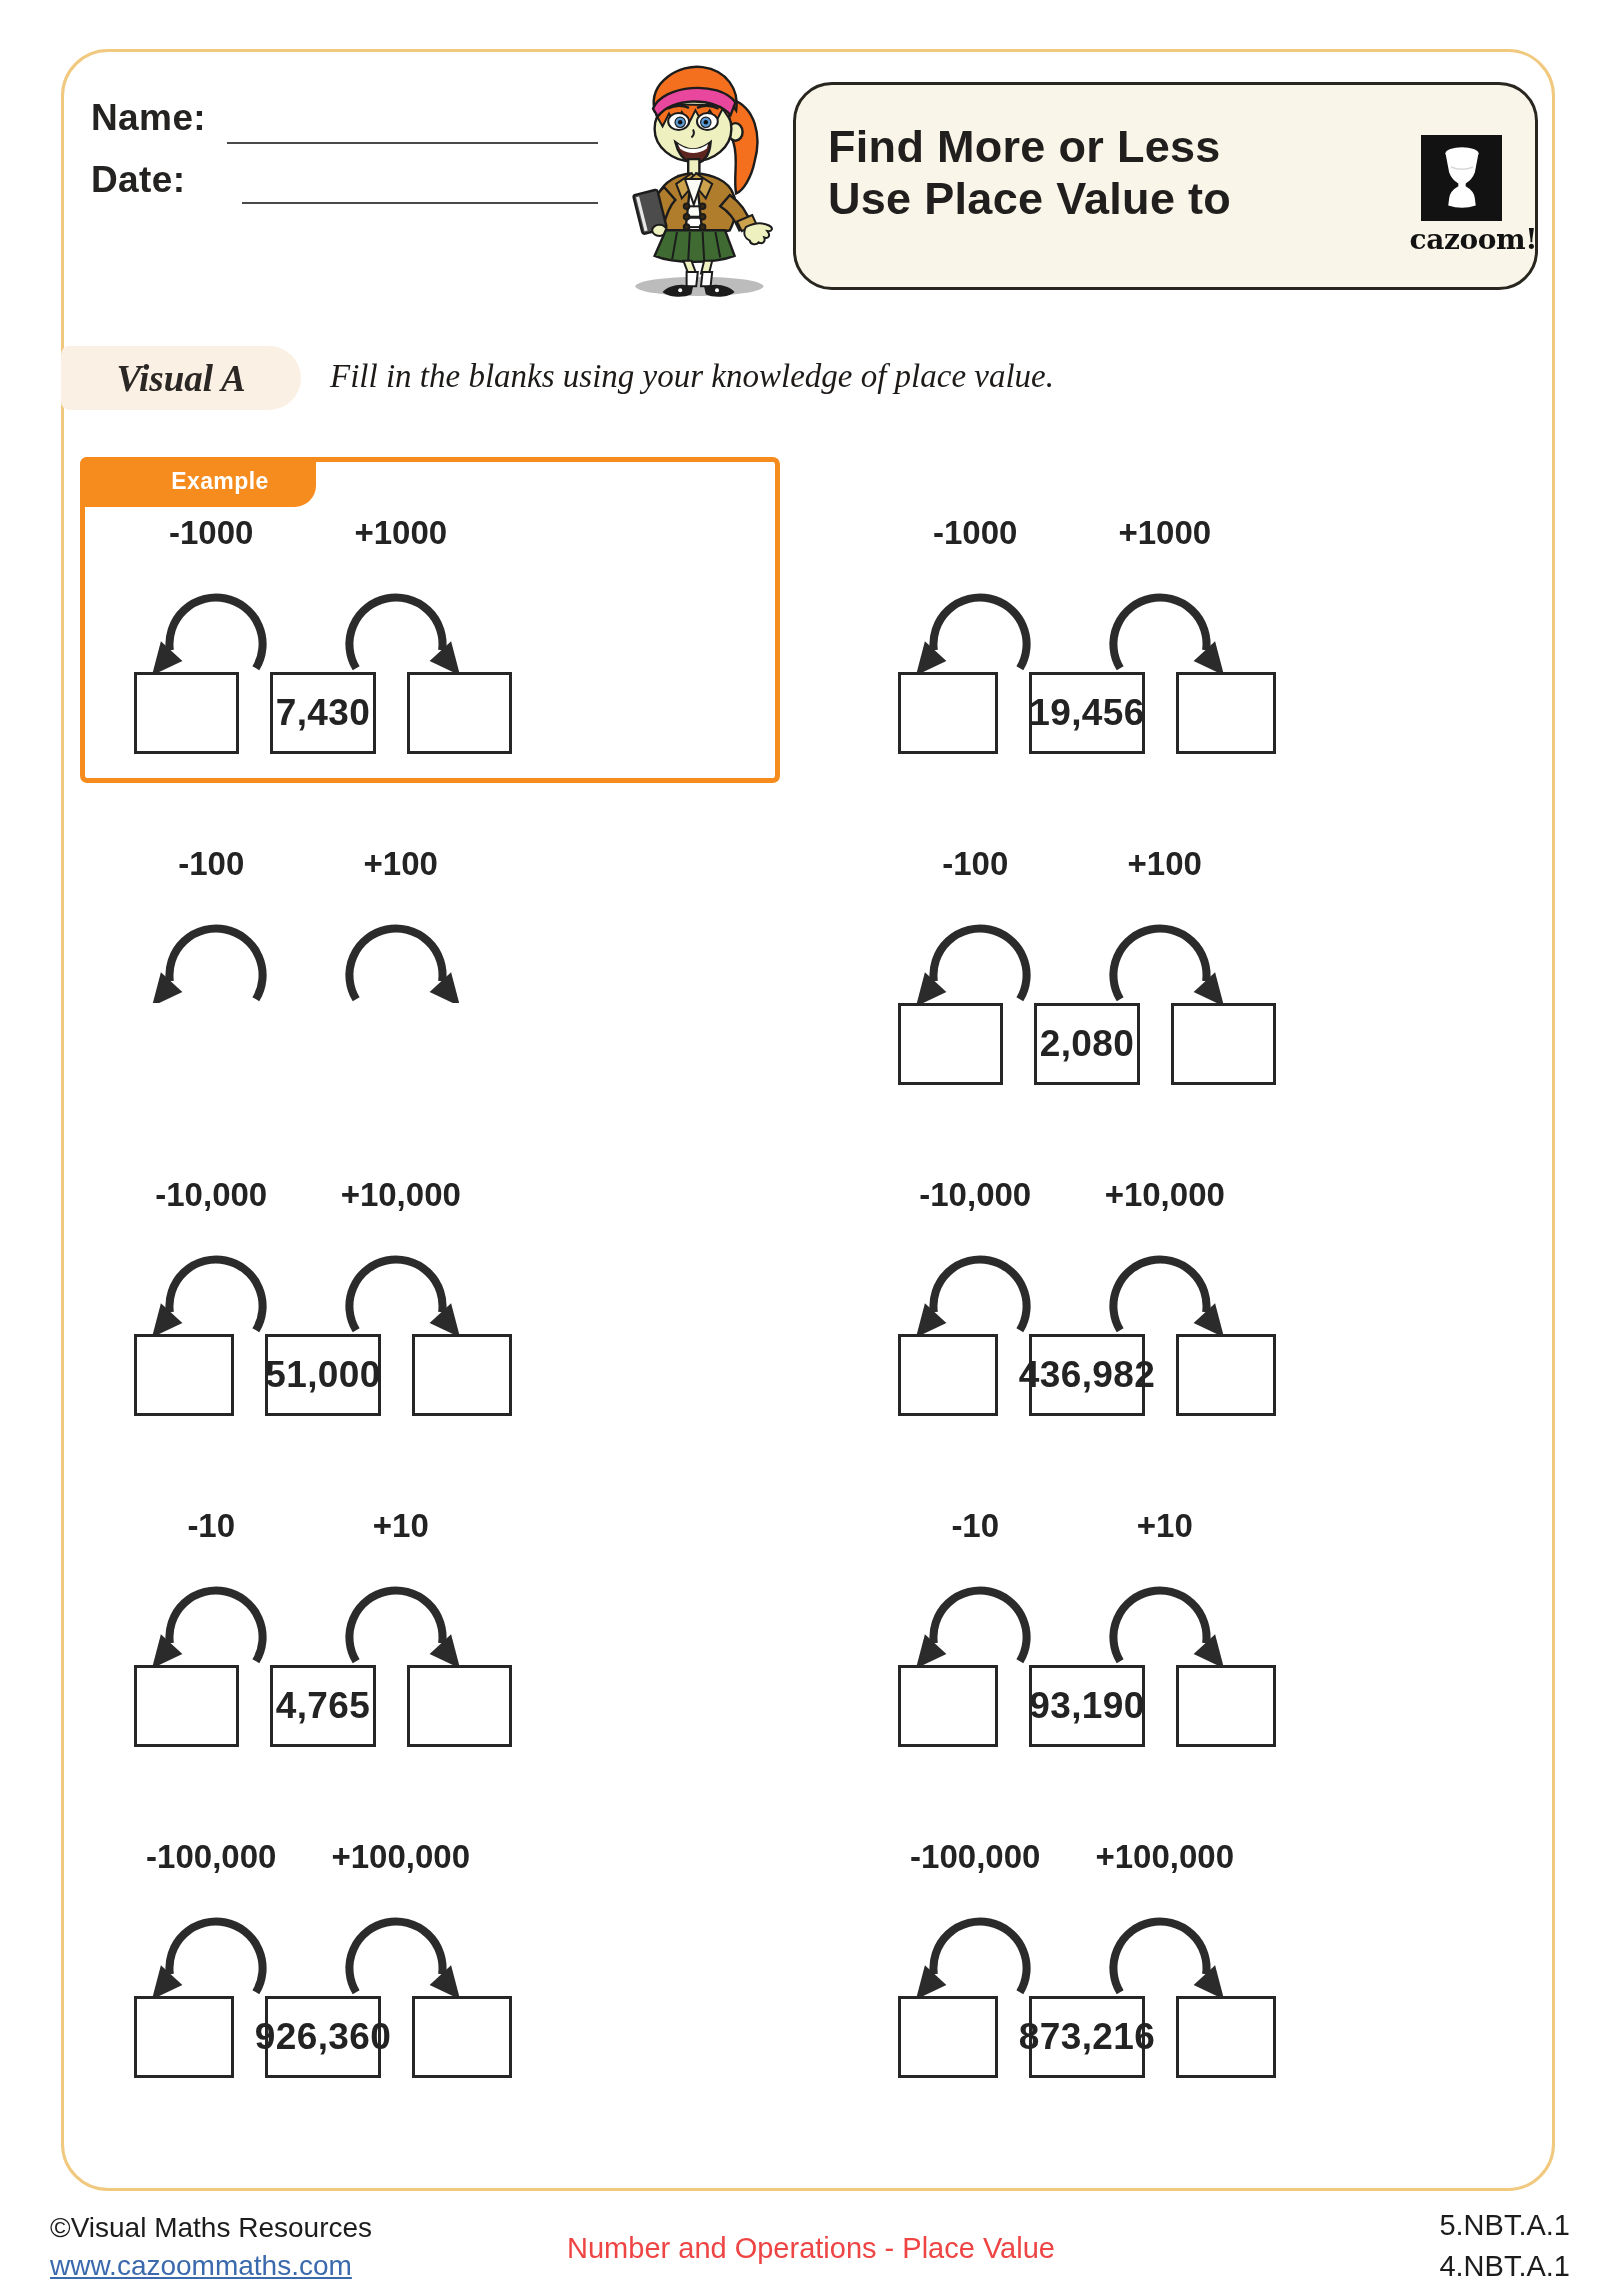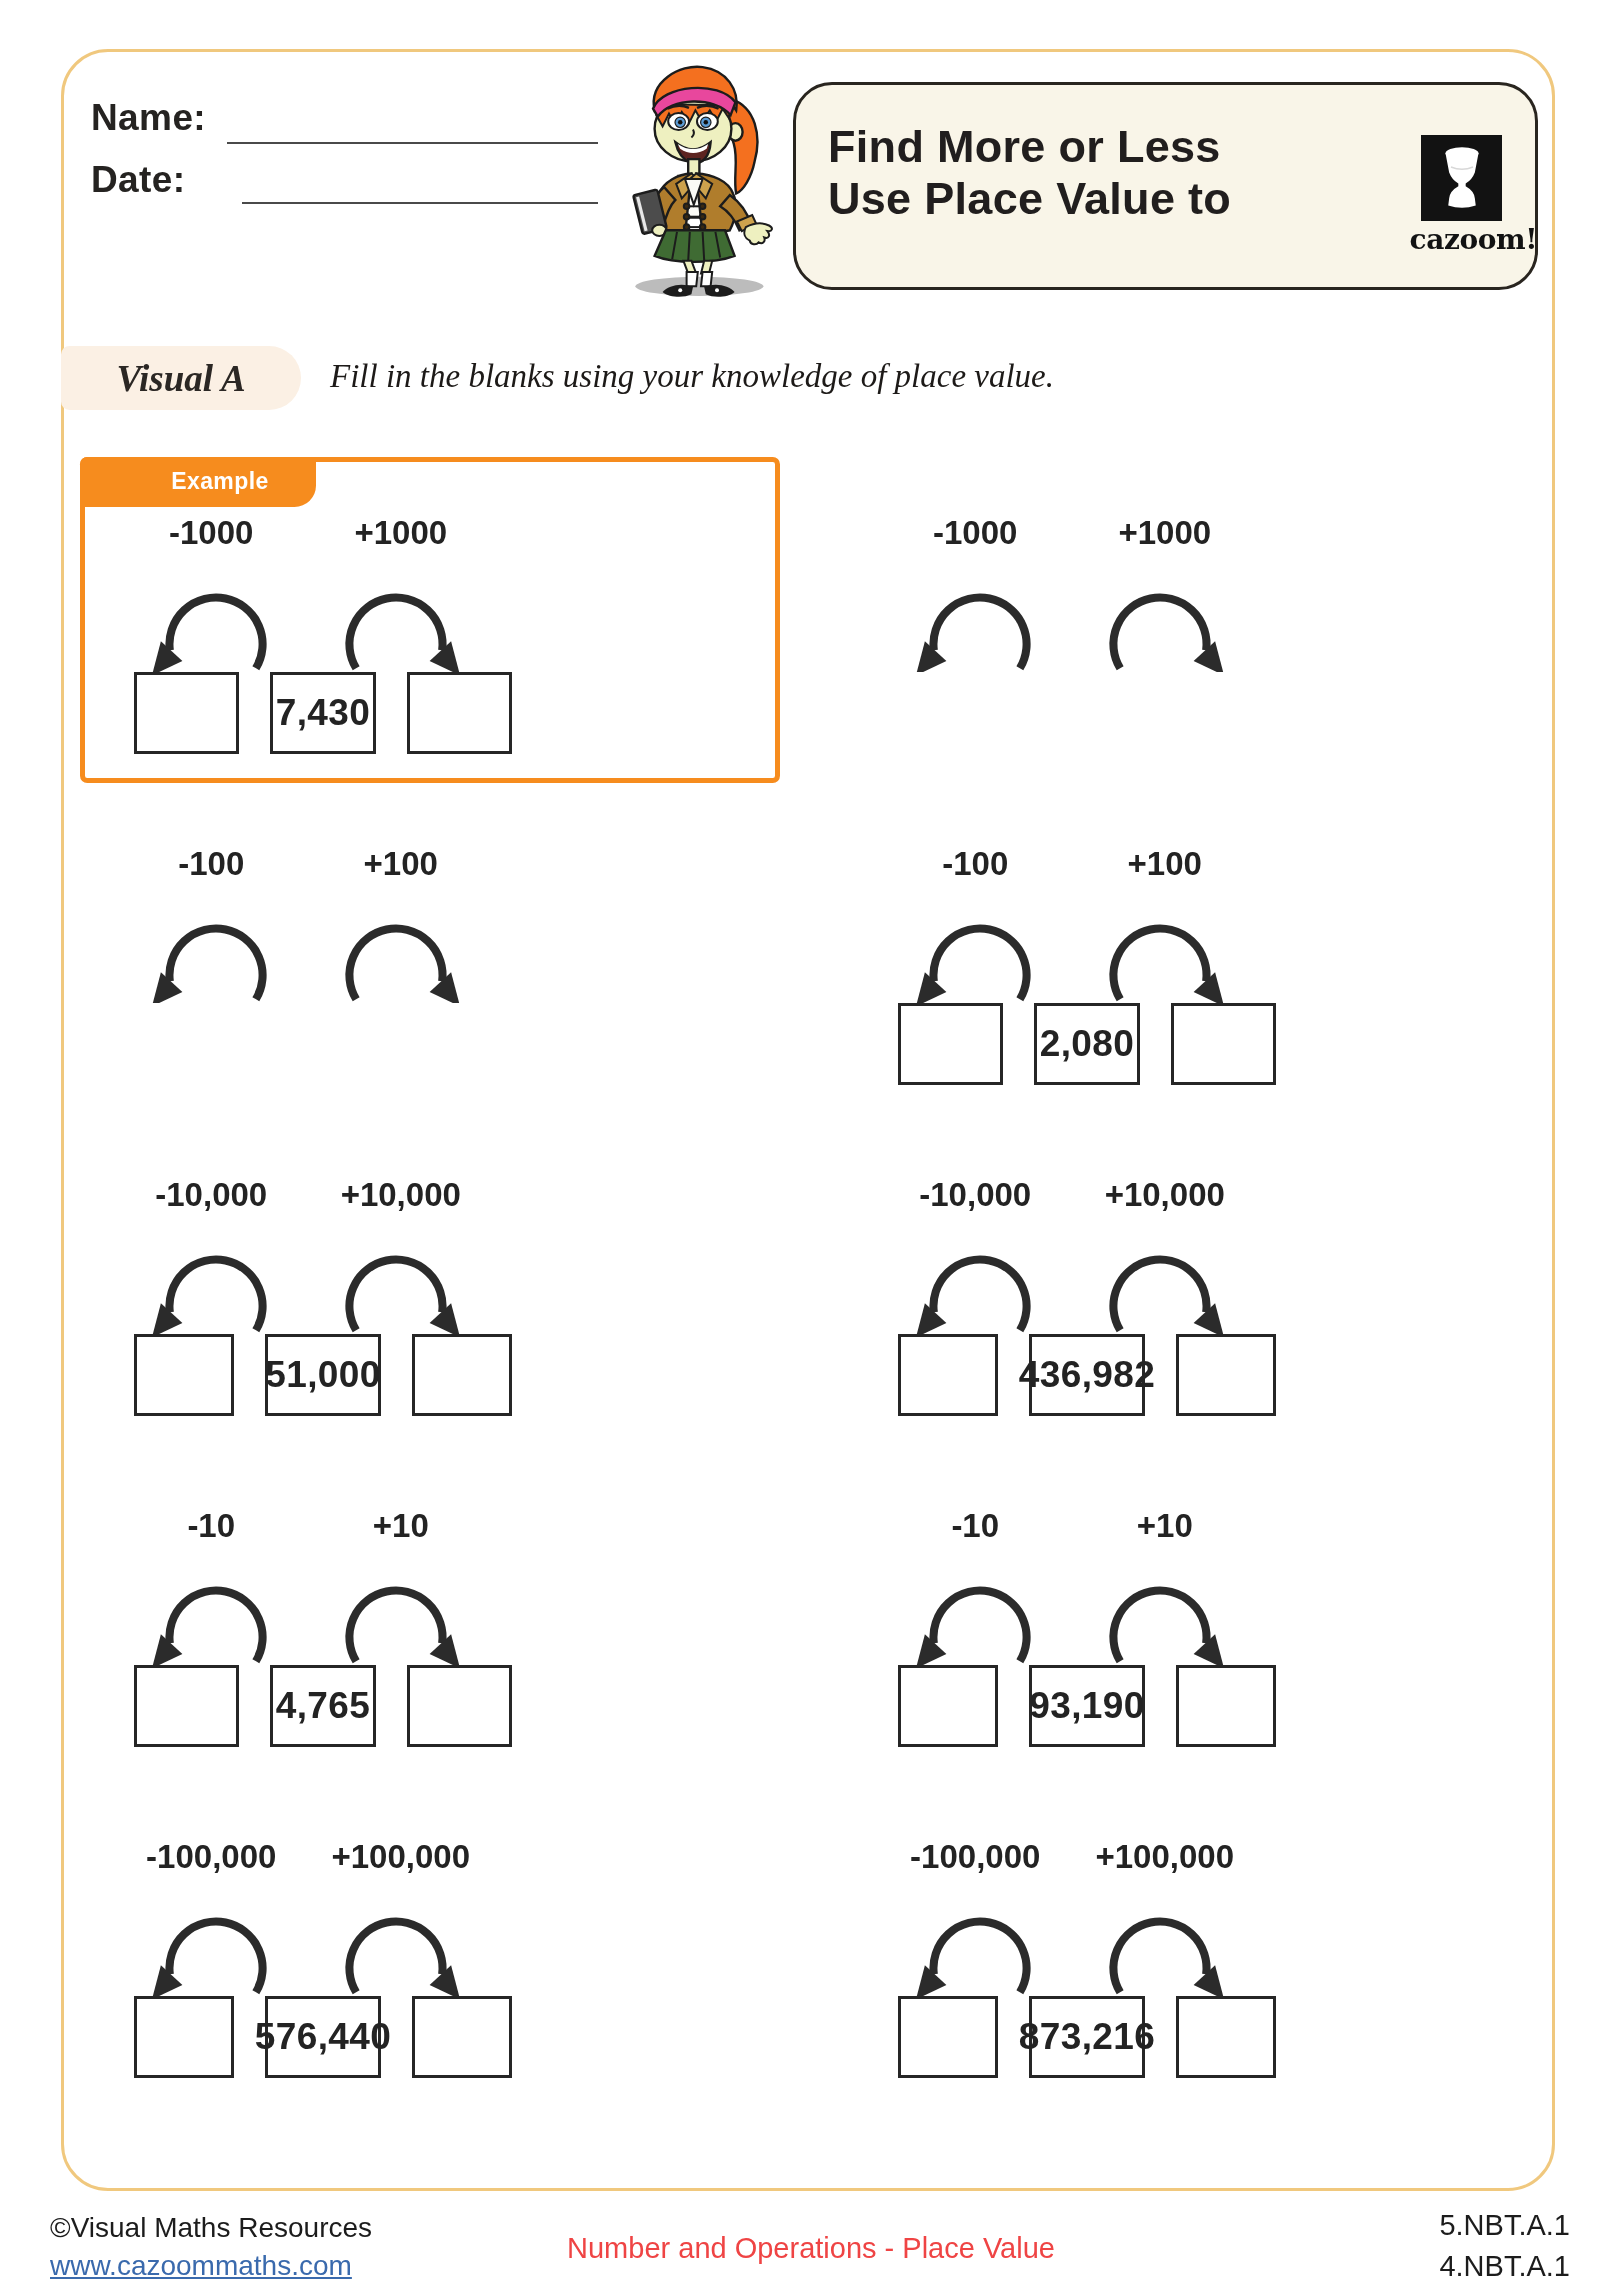--- a/index.html
+++ b/index.html
@@ -218,20 +218,27 @@
     <svg class="arcs" viewBox="0 0 460 128" aria-hidden="true">
       <g>
         <path class="arrow-stroke" d="M 174 124 A 52 52 0 1 0 78 104"></path>
         <polygon class="arrow-head" points="58,132 92,116 68,94"></polygon>
       </g>
       <g>
         <path class="arrow-stroke" d="M 286 124 A 52 52 0 1 1 382 104"></path>
         <polygon class="arrow-head" points="402,132 368,116 392,94"></polygon>
       </g>
     </svg>
+    <div class="boxes">
+      <div class="box"></div>
+      <div class="box">
+        <span class="value">19,456</span>
+      </div>
+      <div class="box"></div>
+    </div>
   </div>
 
   <div class="problem">
 
     <div class="labels">
       <span class="op-label op-minus">-100</span>
       <span class="op-label op-plus">+100</span>
     </div>
     <svg class="arcs" viewBox="0 0 460 128" aria-hidden="true">
       <g>
@@ -382,21 +389,21 @@
         <polygon class="arrow-head" points="58,132 92,116 68,94"></polygon>
       </g>
       <g>
         <path class="arrow-stroke" d="M 286 124 A 52 52 0 1 1 382 104"></path>
         <polygon class="arrow-head" points="402,132 368,116 392,94"></polygon>
       </g>
     </svg>
     <div class="boxes">
       <div class="box"></div>
       <div class="box">
-        <span class="value">576,440</span>
+        <span class="value">926,360</span>
       </div>
       <div class="box"></div>
     </div>
   </div>
 
   <div class="problem">
 
     <div class="labels">
       <span class="op-label op-minus">-100,000</span>
       <span class="op-label op-plus">+100,000</span>

